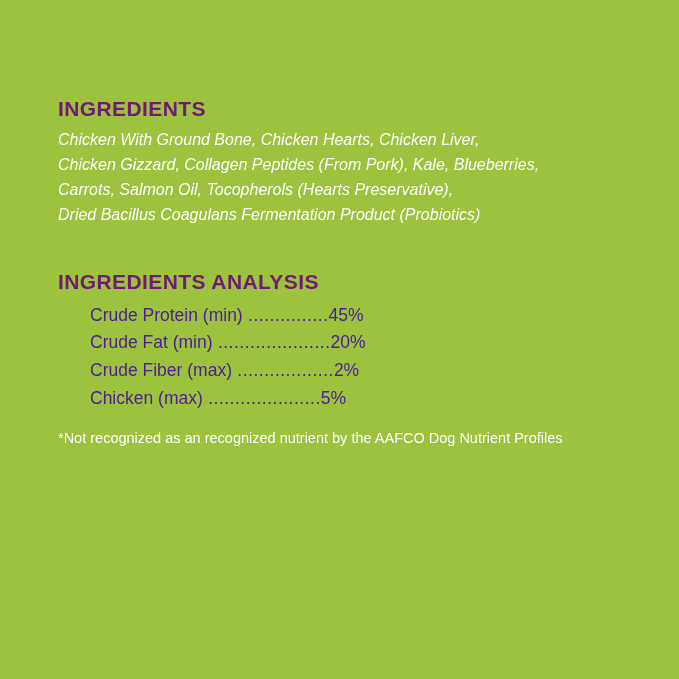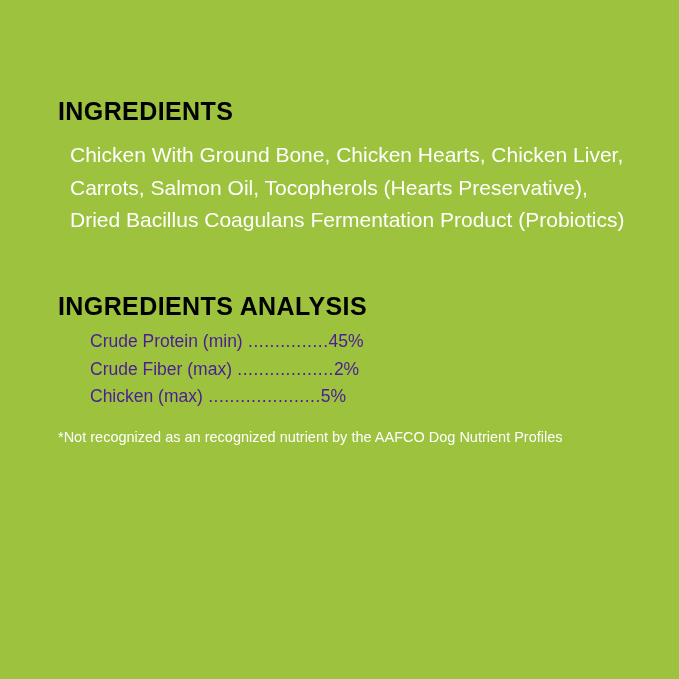--- a/index.html
+++ b/index.html
@@ -17,31 +17,32 @@
   }
   .label-panel {
     position: absolute;
     left: 58px;
     top: 96px;
     width: 586px;
   }
   .section-heading {
     font-family: "Liberation Sans", sans-serif;
     font-weight: bold;
-    font-size: 25px;
+    font-size: 21px;
     letter-spacing: 0.4px;
-    color: #000000;
+    color: #701a75;
     margin: 0 0 6px 0;
     line-height: 1.25;
   }
   .ingredients-body {
-    font-size: 21px;
+    font-size: 16px;
     line-height: 1.55;
     color: #ffffff;
-    margin: 12px;
+    margin: 0;
+    font-style: italic;
   }
   .ingredients-body .line {
     white-space: nowrap;
   }
   .block-gap-large { height: 42px; }
 
   .analysis-list {
     margin: 0;
     padding: 0;
     list-style: none;
@@ -83,31 +84,35 @@
 </style>
 </head>
 <body>
 
 <div class="label-panel">
 
   <h2 class="section-heading">INGREDIENTS</h2>
 
   <div class="ingredients-body">
     <div class="line">Chicken With Ground Bone, Chicken Hearts, Chicken Liver,</div>
+    <div class="line">Chicken Gizzard, Collagen Peptides (From Pork), Kale, Blueberries,</div>
     <div class="line">Carrots, Salmon Oil, Tocopherols (Hearts Preservative),</div>
     <div class="line">Dried Bacillus Coagulans Fermentation Product (Probiotics)</div>
   </div>
 
   <div class="block-gap-large"></div>
 
   <h2 class="section-heading">INGREDIENTS ANALYSIS</h2>
 
   <ul class="analysis-list">
     <li class="analysis-row">
       <span class="nutrient">Crude Protein (min)</span><span class="dots"> ...............</span><span class="value">45%</span>
+    </li>
+    <li class="analysis-row">
+      <span class="nutrient">Crude Fat (min)</span><span class="dots"> .....................</span><span class="value">20%</span>
     </li>
     <li class="analysis-row">
       <span class="nutrient">Crude Fiber (max)</span><span class="dots"> ..................</span><span class="value">2%</span>
     </li>
     <li class="analysis-row">
       <span class="nutrient">Chicken (max)</span><span class="dots"> .....................</span><span class="value">5%</span>
     </li>
   </ul>
 
   <p class="note second">*Not recognized as an recognized nutrient by the AAFCO Dog Nutrient Profiles</p>

